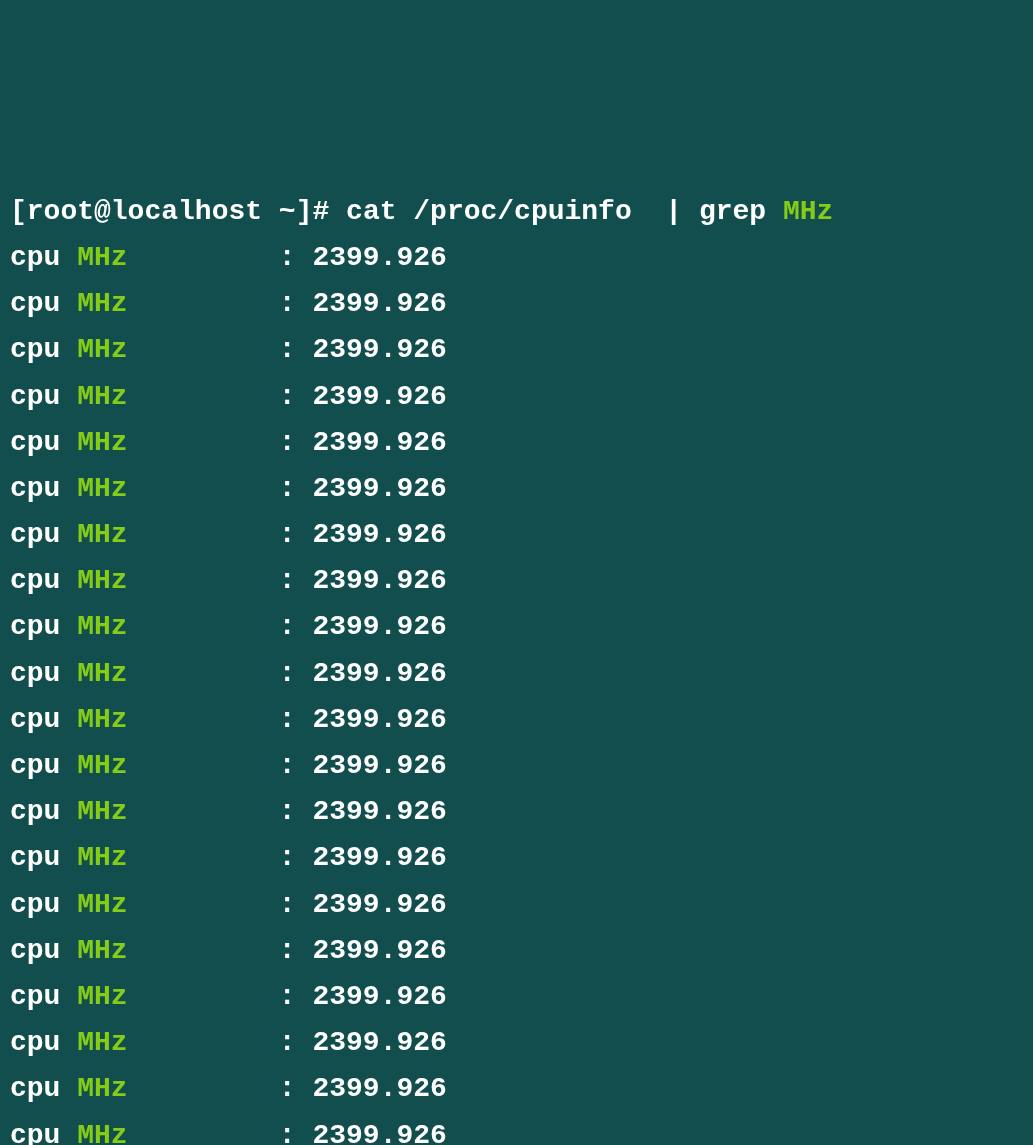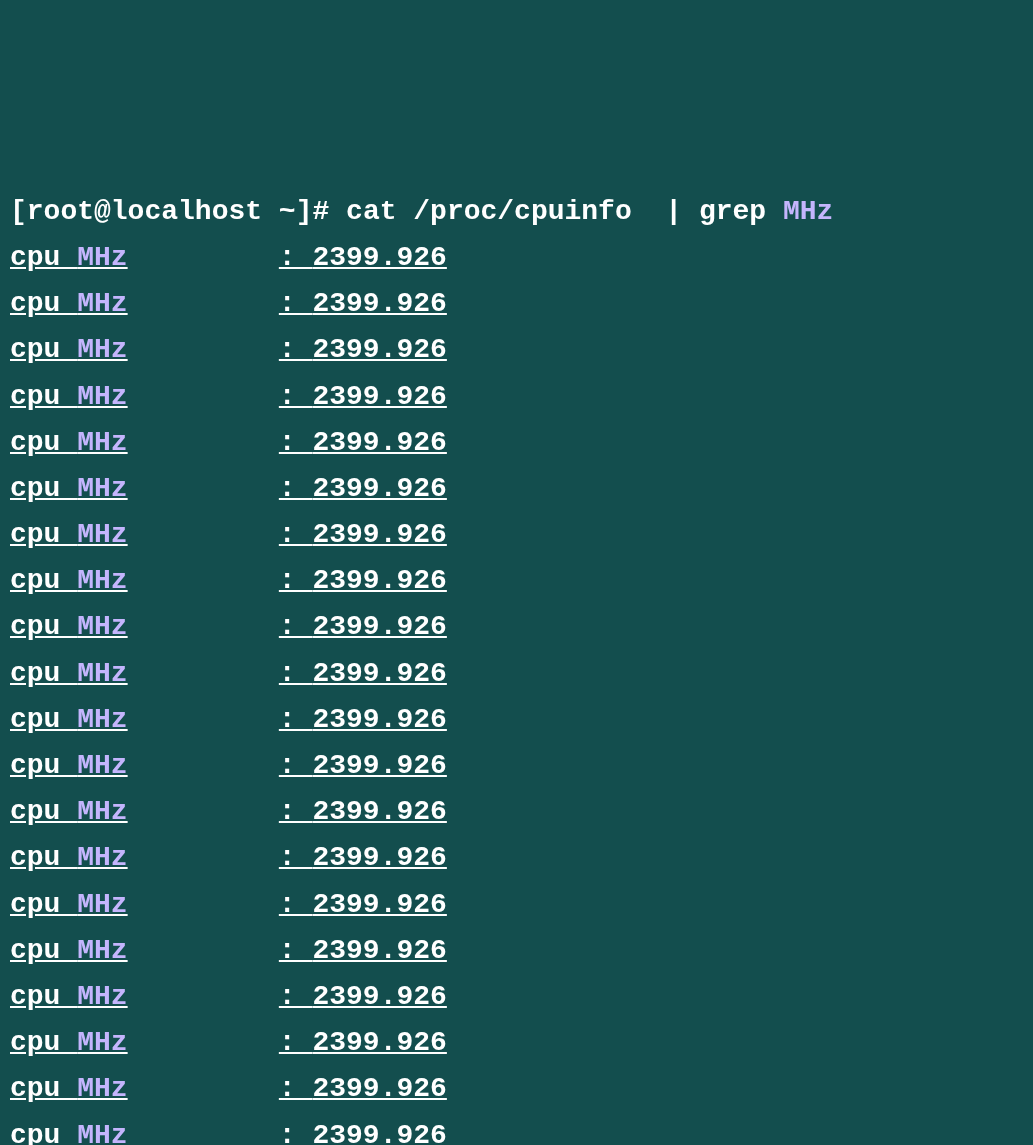--- a/index.html
+++ b/index.html
@@ -18,24 +18,23 @@
       width: 1033px;
       height: 1145px;
       overflow: hidden;
       white-space: pre;
     }
     .prompt-line {
       color: #ffffff;
     }
     .output-line {
       color: #ffffff;
-      text-decoration: underline;
     }
     .highlight {
-      color: #c4b5fd;
+      color: #84cc16;
     }
   </style>
 </head>
 <body>
 
 
 
 <div class="prompt-line"><span>[root@localhost ~]#</span> <span>cat /proc/cpuinfo  | grep</span> <span class="highlight">MHz</span></div><div id="output-container"><div class="output-line"><span>cpu </span><span class="highlight">MHz</span><span>		: </span><span>2399.926</span></div><div class="output-line"><span>cpu </span><span class="highlight">MHz</span><span>		: </span><span>2399.926</span></div><div class="output-line"><span>cpu </span><span class="highlight">MHz</span><span>		: </span><span>2399.926</span></div><div class="output-line"><span>cpu </span><span class="highlight">MHz</span><span>		: </span><span>2399.926</span></div><div class="output-line"><span>cpu </span><span class="highlight">MHz</span><span>		: </span><span>2399.926</span></div><div class="output-line"><span>cpu </span><span class="highlight">MHz</span><span>		: </span><span>2399.926</span></div><div class="output-line"><span>cpu </span><span class="highlight">MHz</span><span>		: </span><span>2399.926</span></div><div class="output-line"><span>cpu </span><span class="highlight">MHz</span><span>		: </span><span>2399.926</span></div><div class="output-line"><span>cpu </span><span class="highlight">MHz</span><span>		: </span><span>2399.926</span></div><div class="output-line"><span>cpu </span><span class="highlight">MHz</span><span>		: </span><span>2399.926</span></div><div class="output-line"><span>cpu </span><span class="highlight">MHz</span><span>		: </span><span>2399.926</span></div><div class="output-line"><span>cpu </span><span class="highlight">MHz</span><span>		: </span><span>2399.926</span></div><div class="output-line"><span>cpu </span><span class="highlight">MHz</span><span>		: </span><span>2399.926</span></div><div class="output-line"><span>cpu </span><span class="highlight">MHz</span><span>		: </span><span>2399.926</span></div><div class="output-line"><span>cpu </span><span class="highlight">MHz</span><span>		: </span><span>2399.926</span></div><div class="output-line"><span>cpu </span><span class="highlight">MHz</span><span>		: </span><span>2399.926</span></div><div class="output-line"><span>cpu </span><span class="highlight">MHz</span><span>		: </span><span>2399.926</span></div><div class="output-line"><span>cpu </span><span class="highlight">MHz</span><span>		: </span><span>2399.926</span></div><div class="output-line"><span>cpu </span><span class="highlight">MHz</span><span>		: </span><span>2399.926</span></div><div class="output-line"><span>cpu </span><span class="highlight">MHz</span><span>		: </span><span>2399.926</span></div></div>
 
 

